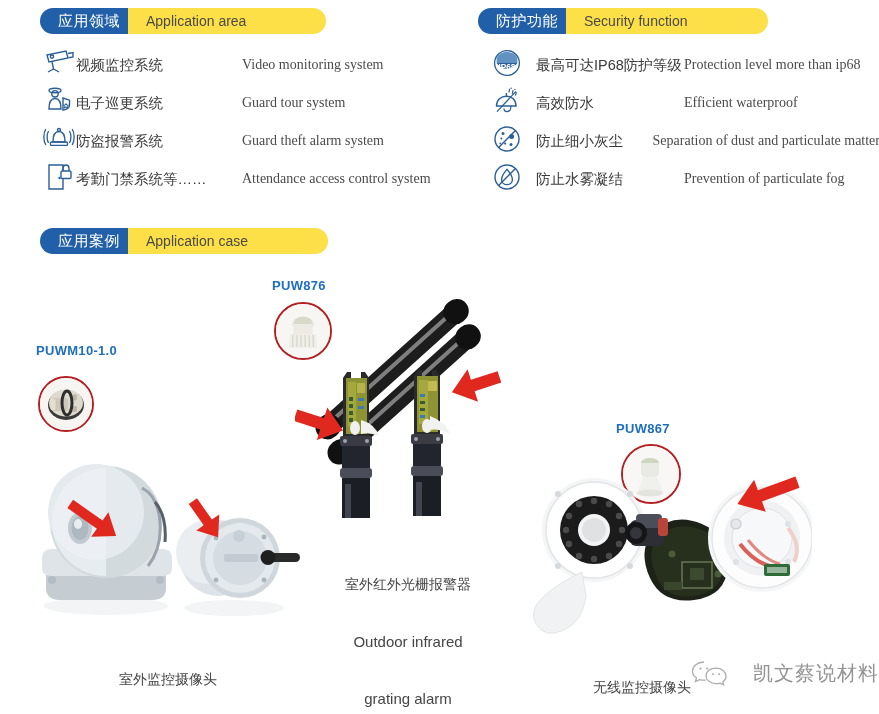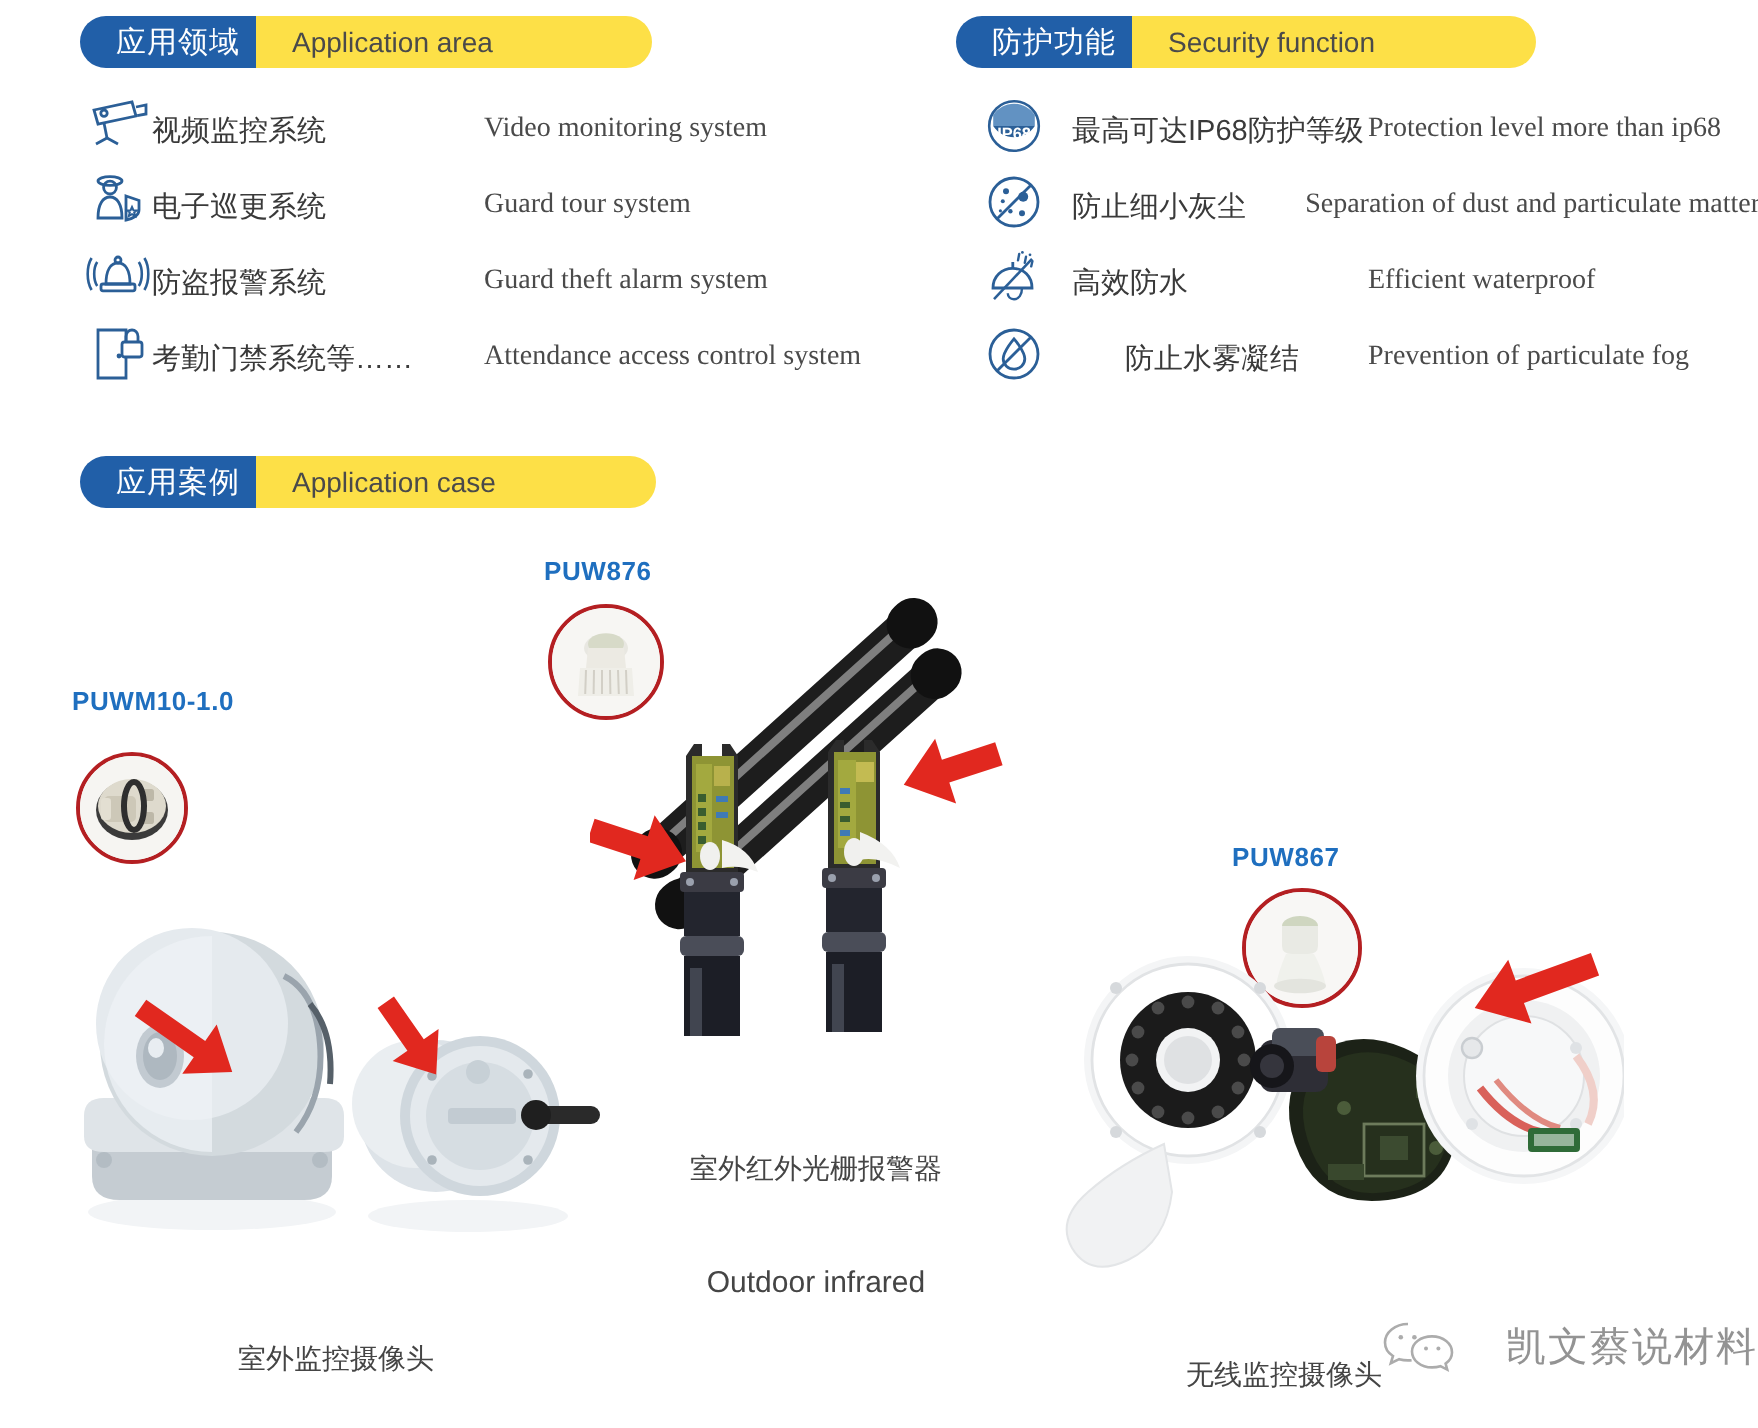--- a/index.html
+++ b/index.html
@@ -203,59 +203,59 @@
         <text x="15" y="21.6" font-family="Liberation Sans, sans-serif" font-size="8.2" font-weight="bold" fill="#ffffff" text-anchor="middle" stroke="none">IP68</text>
       </svg>
     </span>
     <span class="feat-cn" style="width:140px; margin-left:12px;">最高可达IP68防护等级</span>
     <span class="feat-en" style="margin-left:8px;">Protection level more than ip68</span>
   </div>
 
   <div class="feature-row" style="height:38px;">
     <span class="feat-icon">
       <svg width="30" height="30" viewBox="0 0 30 30" fill="none" stroke="#2b5f97" stroke-width="1.4">
+        <path d="M4.5 20 C4.5 14 9 10.2 14.4 10.2 C19.8 10.2 24 14 24 20 Z"></path>
+        <path d="M14.4 10.2 L14.4 7"></path>
+        <path d="M19 20 C19 23.4 17.4 25.6 15 25.6 C13.1 25.6 11.9 24.3 11.9 22.6" stroke-width="1.2"></path>
+        <line x1="5" y1="25.6" x2="24" y2="5.4" stroke-width="1.3"></line>
+        <path d="M17.6 3 L17 6.2 M21 4.4 L20.4 7.4 M24.2 6.6 L23.6 9.2" stroke-width="1.2" stroke-linecap="round"></path>
+        <circle cx="19.2" cy="2.2" r="0.7" fill="#2b5f97" stroke="none"></circle>
+        <circle cx="23" cy="3.4" r="0.7" fill="#2b5f97" stroke="none"></circle>
+      </svg>
+    </span>
+    <span class="feat-cn" style="width:140px; margin-left:12px;">高效防水</span>
+    <span class="feat-en" style="margin-left:8px;">Efficient waterproof</span>
+  </div>
+
+  <div class="feature-row" style="height:38px;">
+    <span class="feat-icon">
+      <svg width="30" height="30" viewBox="0 0 30 30" fill="none" stroke="#2b5f97" stroke-width="1.4">
         <circle cx="15" cy="15" r="12"></circle>
         <line x1="6.6" y1="23.4" x2="23.4" y2="6.6"></line>
         <circle cx="11" cy="9.6" r="1.5" fill="#2b5f97" stroke="none"></circle>
         <circle cx="19.6" cy="12.4" r="2.5" fill="#2b5f97" stroke="none"></circle>
         <circle cx="9.4" cy="14.6" r="1" fill="#2b5f97" stroke="none"></circle>
         <circle cx="13.2" cy="19.6" r="1.1" fill="#2b5f97" stroke="none"></circle>
         <circle cx="19" cy="20.6" r="1.5" fill="#2b5f97" stroke="none"></circle>
         <circle cx="8.2" cy="19.4" r="0.8" fill="#2b5f97" stroke="none"></circle>
       </svg>
     </span>
     <span class="feat-cn" style="width:140px; margin-left:12px;">防止细小灰尘</span>
     <span class="feat-en" style="margin-left:8px;">Separation of dust and particulate matter</span>
   </div>
 
   <div class="feature-row" style="height:38px;">
     <span class="feat-icon">
       <svg width="30" height="30" viewBox="0 0 30 30" fill="none" stroke="#2b5f97" stroke-width="1.4">
-        <path d="M4.5 20 C4.5 14 9 10.2 14.4 10.2 C19.8 10.2 24 14 24 20 Z"></path>
-        <path d="M14.4 10.2 L14.4 7"></path>
-        <path d="M19 20 C19 23.4 17.4 25.6 15 25.6 C13.1 25.6 11.9 24.3 11.9 22.6" stroke-width="1.2"></path>
-        <line x1="5" y1="25.6" x2="24" y2="5.4" stroke-width="1.3"></line>
-        <path d="M17.6 3 L17 6.2 M21 4.4 L20.4 7.4 M24.2 6.6 L23.6 9.2" stroke-width="1.2" stroke-linecap="round"></path>
-        <circle cx="19.2" cy="2.2" r="0.7" fill="#2b5f97" stroke="none"></circle>
-        <circle cx="23" cy="3.4" r="0.7" fill="#2b5f97" stroke="none"></circle>
-      </svg>
-    </span>
-    <span class="feat-cn" style="width:140px; margin-left:12px;">高效防水</span>
-    <span class="feat-en" style="margin-left:8px;">Efficient waterproof</span>
-  </div>
-
-  <div class="feature-row" style="height:38px;">
-    <span class="feat-icon">
-      <svg width="30" height="30" viewBox="0 0 30 30" fill="none" stroke="#2b5f97" stroke-width="1.4">
         <circle cx="15" cy="15" r="12"></circle>
         <line x1="6.6" y1="23.4" x2="23.4" y2="6.6"></line>
         <path d="M15 7.4 C15 7.4 9.6 13.6 9.6 17.4 C9.6 20.5 12.1 22.6 15 22.6 C17.9 22.6 20.4 20.5 20.4 17.4 C20.4 13.6 15 7.4 15 7.4 Z"></path>
       </svg>
     </span>
-    <span class="feat-cn" style="width:140px; margin-left:12px;text-align:center;">防止水雾凝结</span>
+    <span class="feat-cn" style="width:140px; margin-left:12px;">防止水雾凝结</span>
     <span class="feat-en" style="margin-left:8px;">Prevention of particulate fog</span>
   </div>
 </div>
 
 <div class="pill" style="left:40px; top:228px; width:288px;">
   <span class="pill-cn">应用案例</span>
   <span class="pill-en">Application case</span>
 </div>
 
 <div class="part-label" style="left:36px; top:343px;">PUWM10-1.0</div>
@@ -403,20 +403,21 @@
     </g>
     <g transform="translate(210,122) rotate(162)">
       <path d="M0 12 L28 12 L28 1 L50 18 L28 35 L28 24 L0 24 Z" fill="#e1281f"></path>
     </g>
   </svg>
 </div>
 
 <div class="caption" style="left:313px; top:537px; width:190px;">
   <span class="cn">室外红外光栅报警器</span>
   <span class="en">Outdoor infrared</span>
+  <span class="en">grating alarm</span>
 </div>
 
 <div class="part-label" style="left:616px; top:421px;">PUW867</div>
 
 <div class="part-badge" style="left:621px; top:444px; width:56px; height:56px;">
   <svg width="56" height="56" viewBox="0 0 56 56">
     <rect width="56" height="56" fill="#f8f7f5"></rect>
     <ellipse cx="27" cy="17" rx="9" ry="5" fill="#cfd6c0"></ellipse>
     <path d="M18 17 L18 27 Q18 31 23 31 L31 31 Q36 31 36 27 L36 17 Z" fill="#e9eae4"></path>
     <path d="M20 31 Q16 40 15 47 L40 47 Q38 38 34 31 Z" fill="#f0f1ec"></path>

